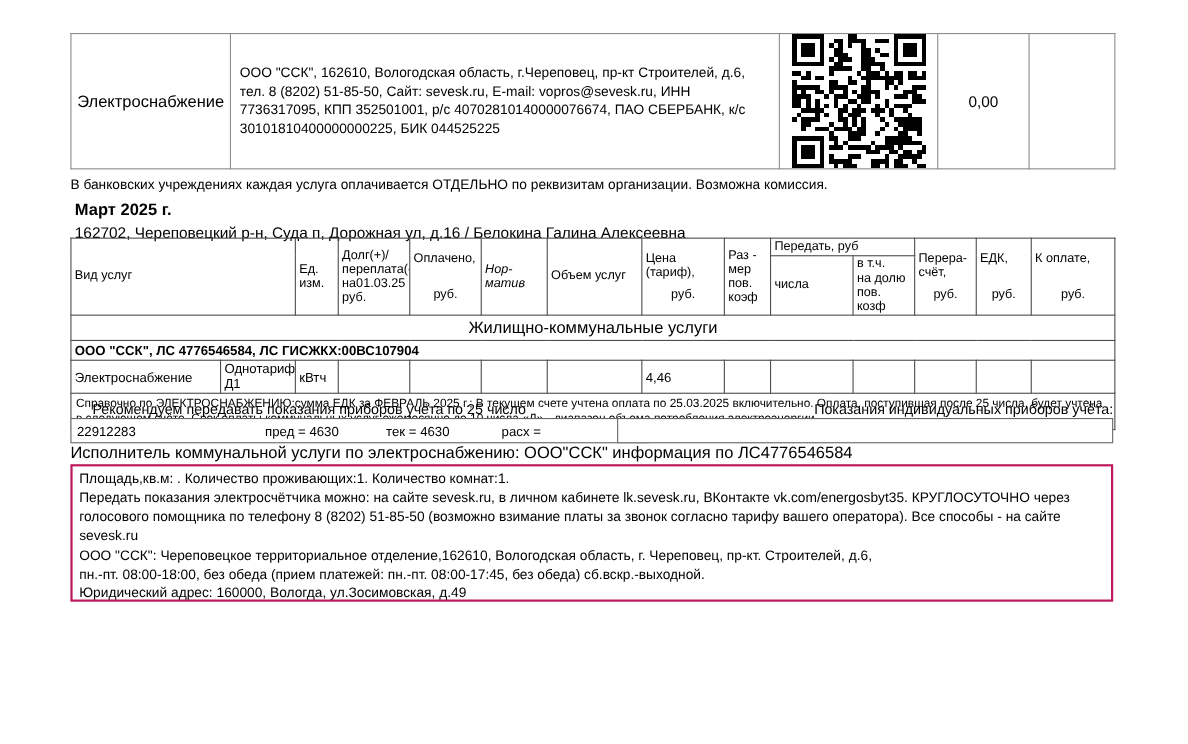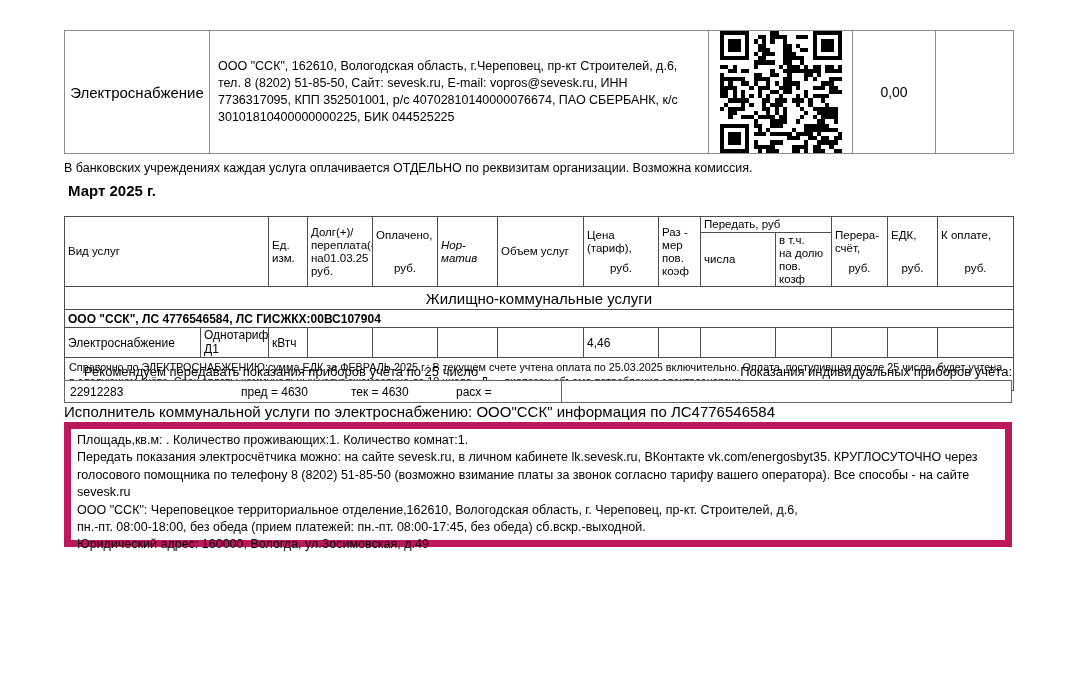--- a/index.html
+++ b/index.html
@@ -46,21 +46,21 @@
   .meter-box-right { left: 561px; width: 451px; }
   .meter-box-left span { position: absolute; top: 4px; font-size: 12px; }
   .m-number { left: 5px; }
   .m-prev { left: 176px; }
   .m-cur { left: 286px; }
   .m-cons { left: 391px; }
 
   .executor { position: absolute; left: 64px; top: 403px; width: 949px; text-align: left; font-size: 15px; }
 
   
-  .info-box { position: absolute; left: 64px; top: 422px; width: 948px; height: 125px; border: 7px solid #be185d; padding: 3px 6px; }
+  .info-box { position: absolute; left: 64px; top: 422px; width: 948px; height: 125px; border: 2px solid #be185d; padding: 3px 6px; }
   .info-box .line { font-size: 12.5px; line-height: 17.4px; }
 </style>
 </head>
 <body>
 
 <div class="page">
 
   <table class="top-table">
     <colgroup>
         <col style="width:145px">
@@ -407,20 +407,21 @@
                 <rect x="2" y="24" width="3" height="3" fill="#000"></rect>
               </svg></span></td>
       <td class="top-amount">0,00</td>
       <td></td>
     </tr>
   </tbody>
     </table>
 
   <div class="bank-notice">В банковских учреждениях каждая услуга оплачивается ОТДЕЛЬНО по реквизитам организации. Возможна комиссия.</div>
   <div class="period">Март 2025 г.</div>
+  <div class="address">162702, Череповецкий р-н, Суда п, Дорожная ул, д.16 / Белокина Галина Алексеевна</div>
 
   <table class="main-table">
     <colgroup>
       <col style="width:136px">
         <col style="width:68px">
         <col style="width:39px">
         <col style="width:65px">
       <col style="width:65px">
         <col style="width:60px">
         <col style="width:86px">

